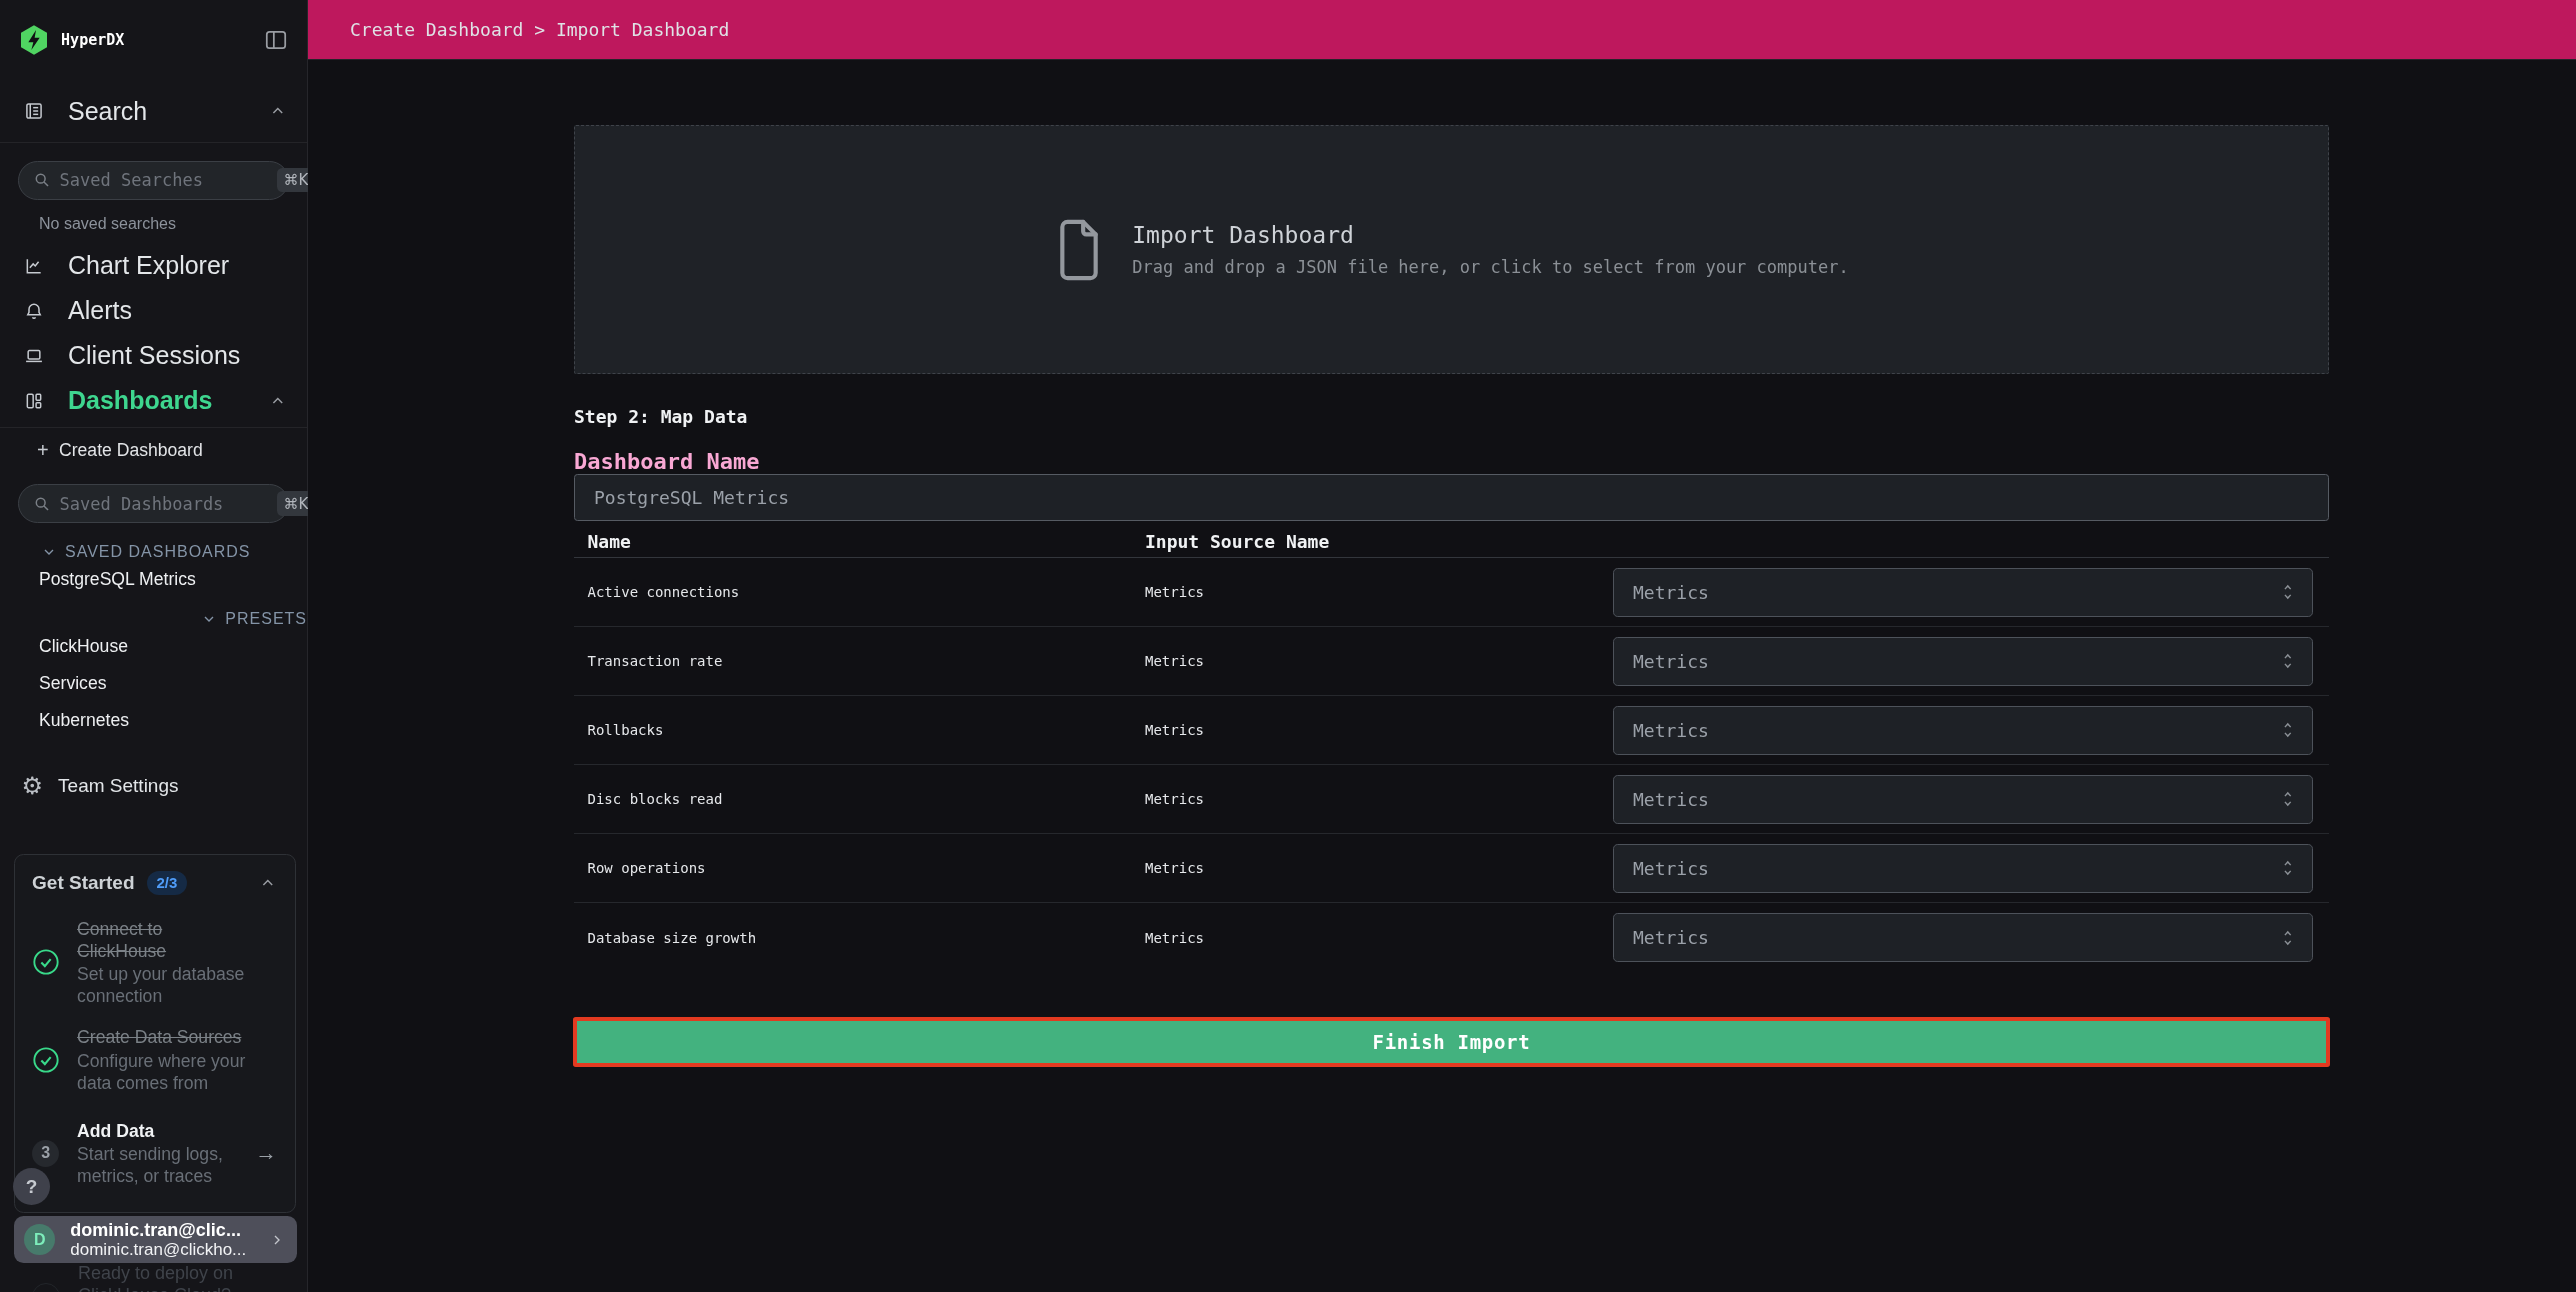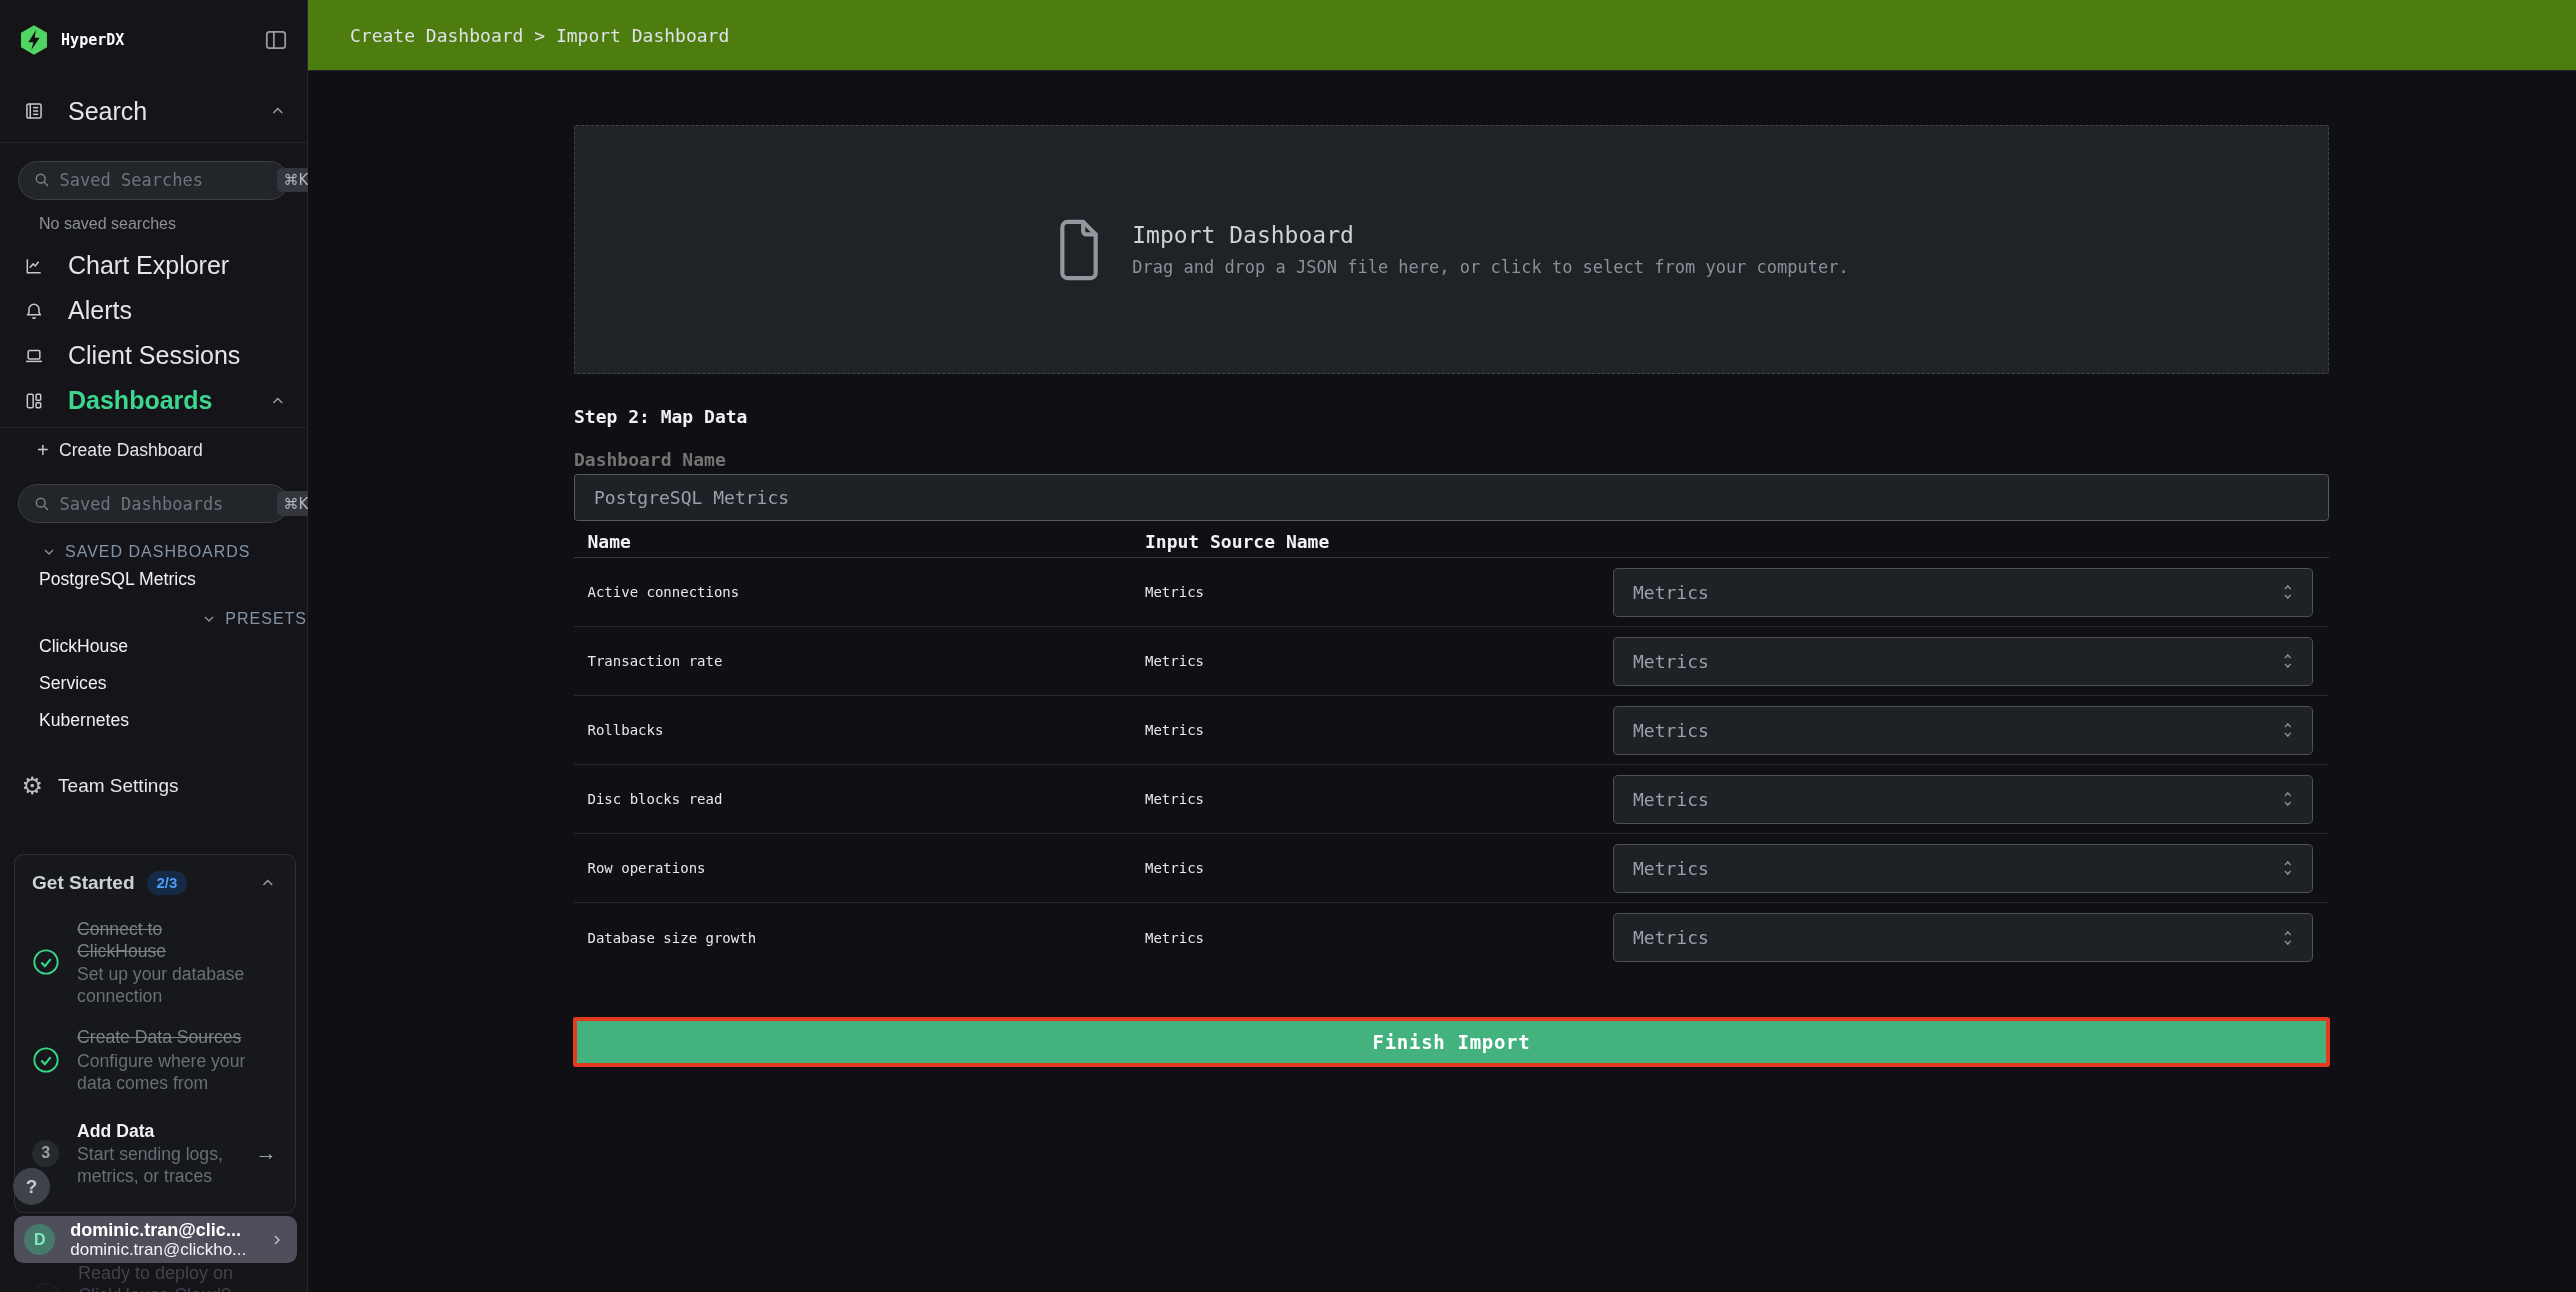--- a/index.html
+++ b/index.html
@@ -99,40 +99,40 @@
     font-size:16px; font-weight:bold; display:flex; align-items:center; justify-content:center; flex:0 0 31px;
   }
   .user-names { margin-left:15px; flex:1; overflow:hidden; }
   .user-name { font-size:18px; font-weight:bold; color:#ffffff; line-height:20px; white-space:nowrap; }
   .user-email { font-size:17px; color:#f2f3f5; line-height:19px; white-space:nowrap; }
   .user-chev { width:16px; height:16px; color:#c3c6cc; }
 
   
   .main { position:relative; flex:1; height:1292px; background:#101014; }
   .main-header {
-    position:absolute; left:0; top:0; right:0; height:71px; background:#4d7c0f;
+    position:absolute; left:0; top:0; right:0; height:60px; background:#be185d;
     border-bottom:0.7px solid #242429; display:flex; align-items:center; padding-left:42px;
   }
   .breadcrumb { font-family:"DejaVu Sans Mono", monospace; font-size:18px; color:#dfe2e6; }
 
   .dropzone {
     position:absolute; left:266px; top:125px; width:1755px; height:249px;
     background:#1f2227; border:1.4px dashed #3f434a; border-radius:2px;
     display:flex; align-items:center; justify-content:center; cursor:pointer;
   }
   .dz-inner { display:flex; align-items:center; }
   .dz-file { width:50px; height:64px; color:#94989e; flex:0 0 50px; }
   .dz-text { margin-left:28px; }
   .dz-title { font-family:"DejaVu Sans Mono", monospace; font-size:23px; color:#ced2d7; }
   .dz-sub { font-family:"DejaVu Sans Mono", monospace; font-size:17px; color:#8b9096; margin-top:9.5px; }
 
   .step-title { position:absolute; left:266px; top:406px; font-family:"DejaVu Sans Mono", monospace;
     font-weight:bold; font-size:18px; color:#f0f2f4; }
   .dn-label { position:absolute; left:266px; top:449px; font-family:"DejaVu Sans Mono", monospace;
-    font-weight:bold; font-size:18px; color:#737373; }
+    font-weight:bold; font-size:22px; color:#f9a8d4; }
   .dn-input {
     position:absolute; left:266px; top:474px; width:1755px; height:47px;
     background:#1e2126; border:1.4px solid #565b63; border-radius:3.4px; outline:none;
     font-family:"DejaVu Sans Mono", monospace; font-size:18px; color:#9ba1a9; padding:0 19px;
   }
 
   .map-table { position:absolute; left:266px; top:526px; width:1755px; }
   .t-head { display:flex; height:32px; align-items:center; border-bottom:0.7px solid #33363c; }
   .t-row { display:flex; height:69px; align-items:center; border-bottom:0.7px solid #26282d; }
   .c1 { width:571px; padding-left:13.5px; }

